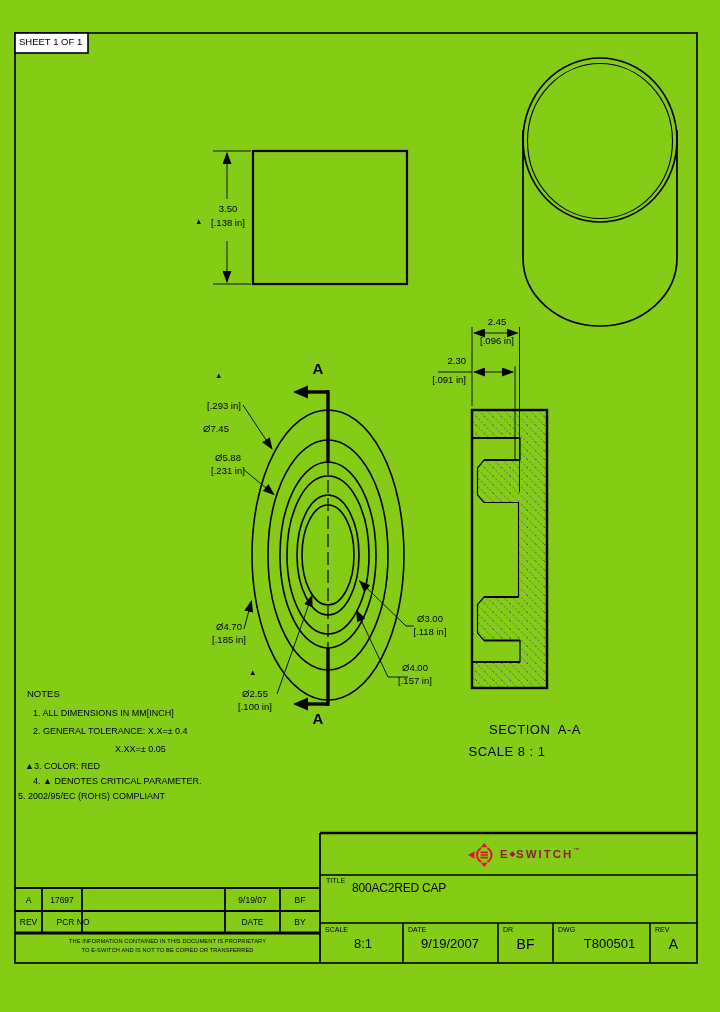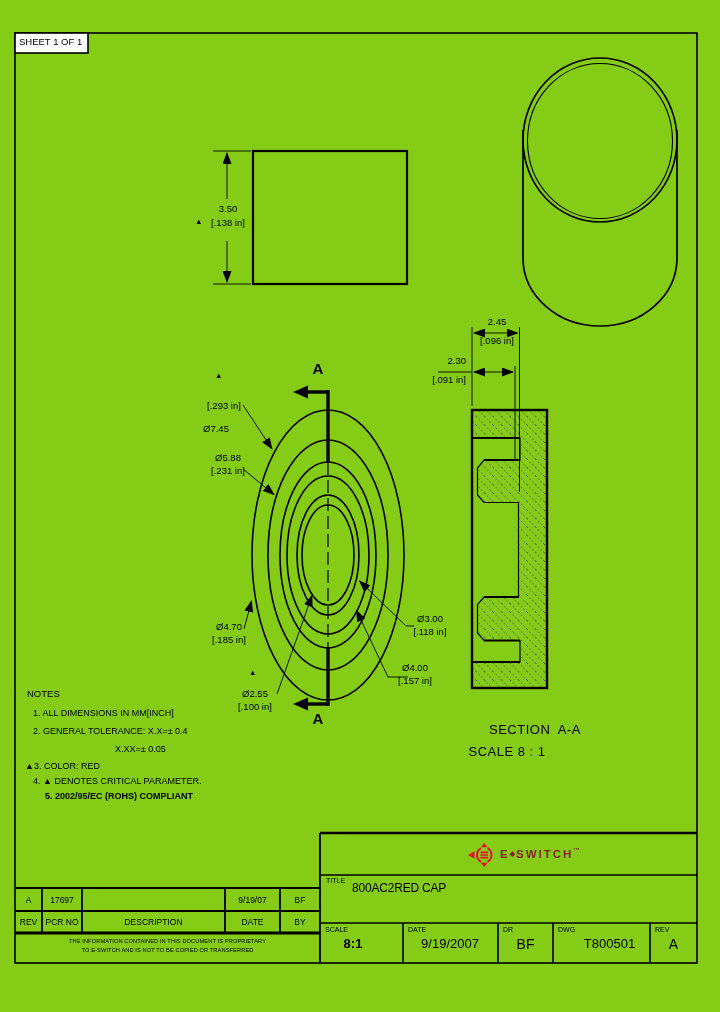--- a/index.html
+++ b/index.html
@@ -160,48 +160,47 @@
 
   <div class="t cap c" style="left:475px;top:723px;width:120px;">SECTION  A-A</div>
   <div class="t cap c" style="left:447px;top:745px;width:120px;">SCALE 8 : 1</div>
 
   <div class="t note" style="left:27px;top:689px;font-size:9.5px;">NOTES</div>
   <div class="t note" style="left:33px;top:708px;">1. ALL DIMENSIONS IN MM[INCH]</div>
   <div class="t note" style="left:33px;top:726px;">2. GENERAL TOLERANCE: X.X=± 0.4</div>
   <div class="t note" style="left:115px;top:744px;">X.XX=± 0.05</div>
   <div class="t note" style="left:25px;top:761px;">▲3. COLOR: RED</div>
   <div class="t note" style="left:33px;top:776px;">4. ▲ DENOTES CRITICAL PARAMETER.</div>
-  <div class="t note" style="left:45px;top:791px;font-weight:bold;">5. 2002/95/EC (ROHS) COMPLIANT</div>
+  <div class="t note" style="left:18px;top:791px;">5. 2002/95/EC (ROHS) COMPLIANT</div>
 
   <div class="cell" style="left:15px;top:888px;width:27px;height:23px;">A</div>
   <div class="cell" style="left:42px;top:888px;width:40px;height:23px;">17697</div>
   <div class="cell" style="left:225px;top:888px;width:55px;height:23px;">9/19/07</div>
   <div class="cell" style="left:280px;top:888px;width:40px;height:23px;">BF</div>
 
   <div class="cell" style="left:15px;top:911px;width:27px;height:22px;">REV</div>
-  <div class="cell" style="left:42px;top:911px;width:40px;height:22px;">PCR NO</div>
-  <div class="cell" style="left:82px;top:911px;width:143px;height:22px;">DESCRIPTION</div>
+  <div class="cell" style="left:42px;top:911px;width:40px;height:22px;padding-left:11px;">PCR NO</div>
   <div class="cell" style="left:225px;top:911px;width:55px;height:22px;">DATE</div>
   <div class="cell" style="left:280px;top:911px;width:40px;height:22px;">BY</div>
 
   <div class="fine" style="top:938px;">THE INFORMATION CONTAINED IN THIS DOCUMENT IS PROPRIETARY</div>
   <div class="fine" style="top:947px;">TO E-SWITCH AND IS NOT TO BE COPIED OR TRANSFERRED</div>
 
   <div class="brand">
     <span>E</span>
     <span class="sep">◆</span>
     <span>SWITCH</span>
     <span class="tm">™</span>
   </div>
 
   <div class="lbl" style="left:326px;top:877px;">TITLE</div>
   <div class="title-big">800AC2RED CAP</div>
 
   <div class="lbl" style="left:325px;top:926px;">SCALE</div>
-  <div class="val" style="left:320px;top:936px;width:66px;font-weight:bold;">8:1</div>
+  <div class="val" style="left:330px;top:936px;width:66px;">8:1</div>
 
   <div class="lbl" style="left:408px;top:926px;">DATE</div>
   <div class="val" style="left:408px;top:936px;width:84px;">9/19/2007</div>
 
   <div class="lbl" style="left:503px;top:926px;">DR</div>
   <div class="val" style="left:498px;top:936px;width:55px;font-size:14px;">BF</div>
 
   <div class="lbl" style="left:558px;top:926px;">DWG</div>
   <div class="val" style="left:553px;top:936px;width:97px;padding-left:8px;">T800501</div>
 

